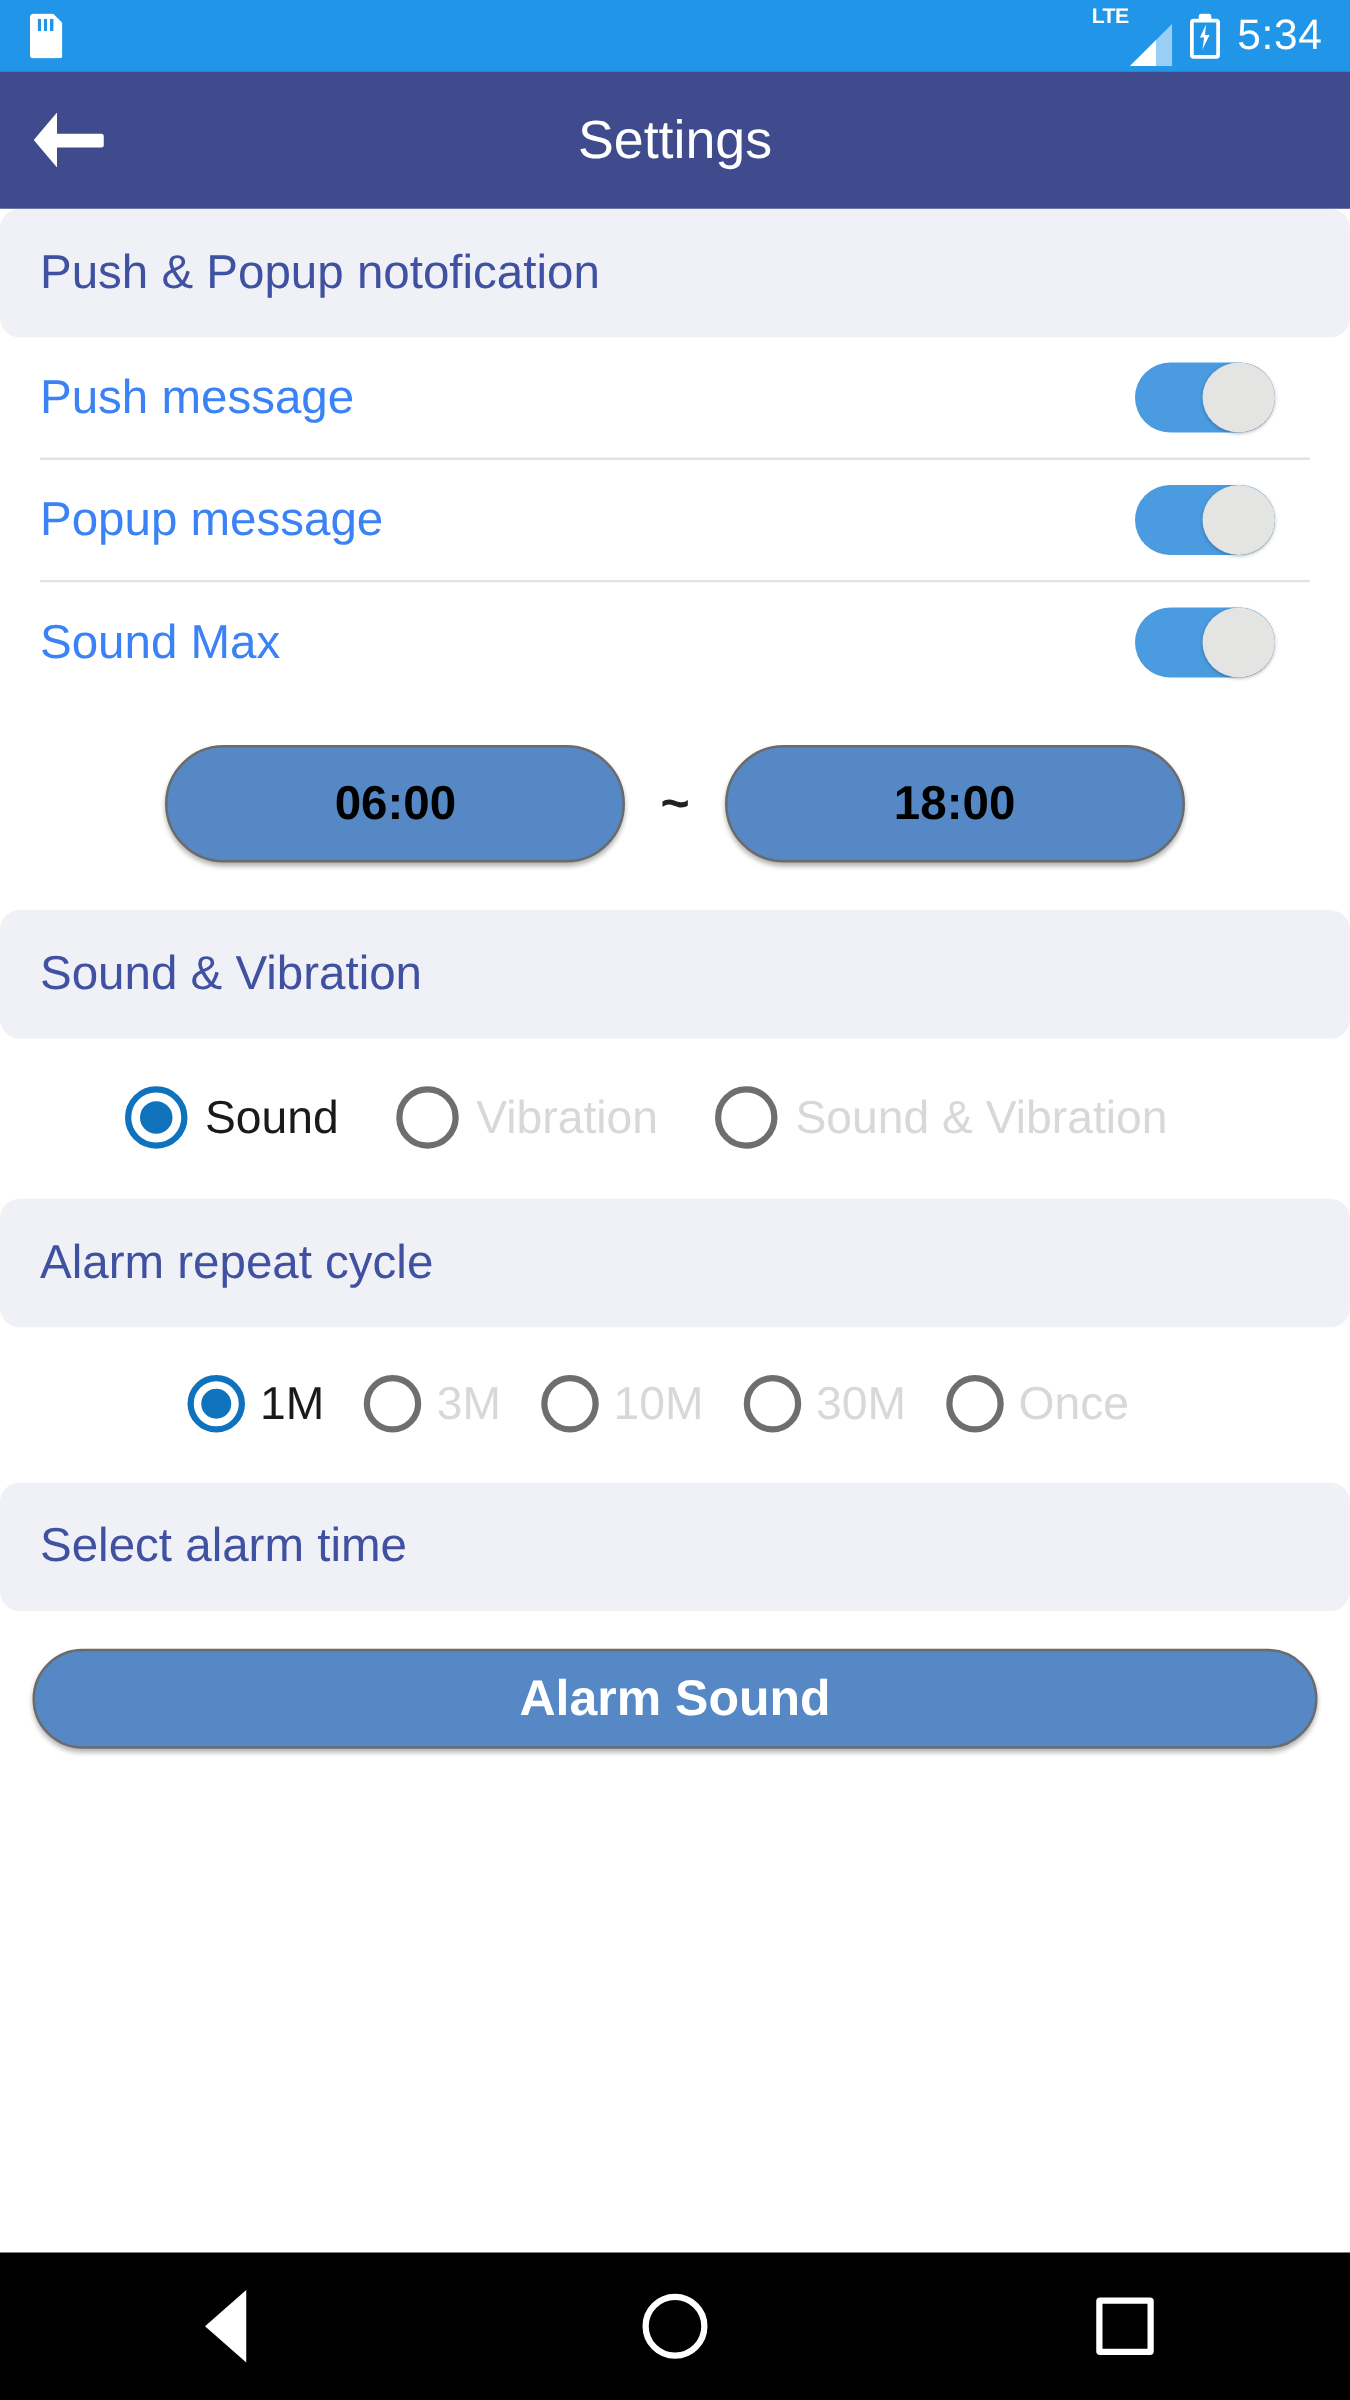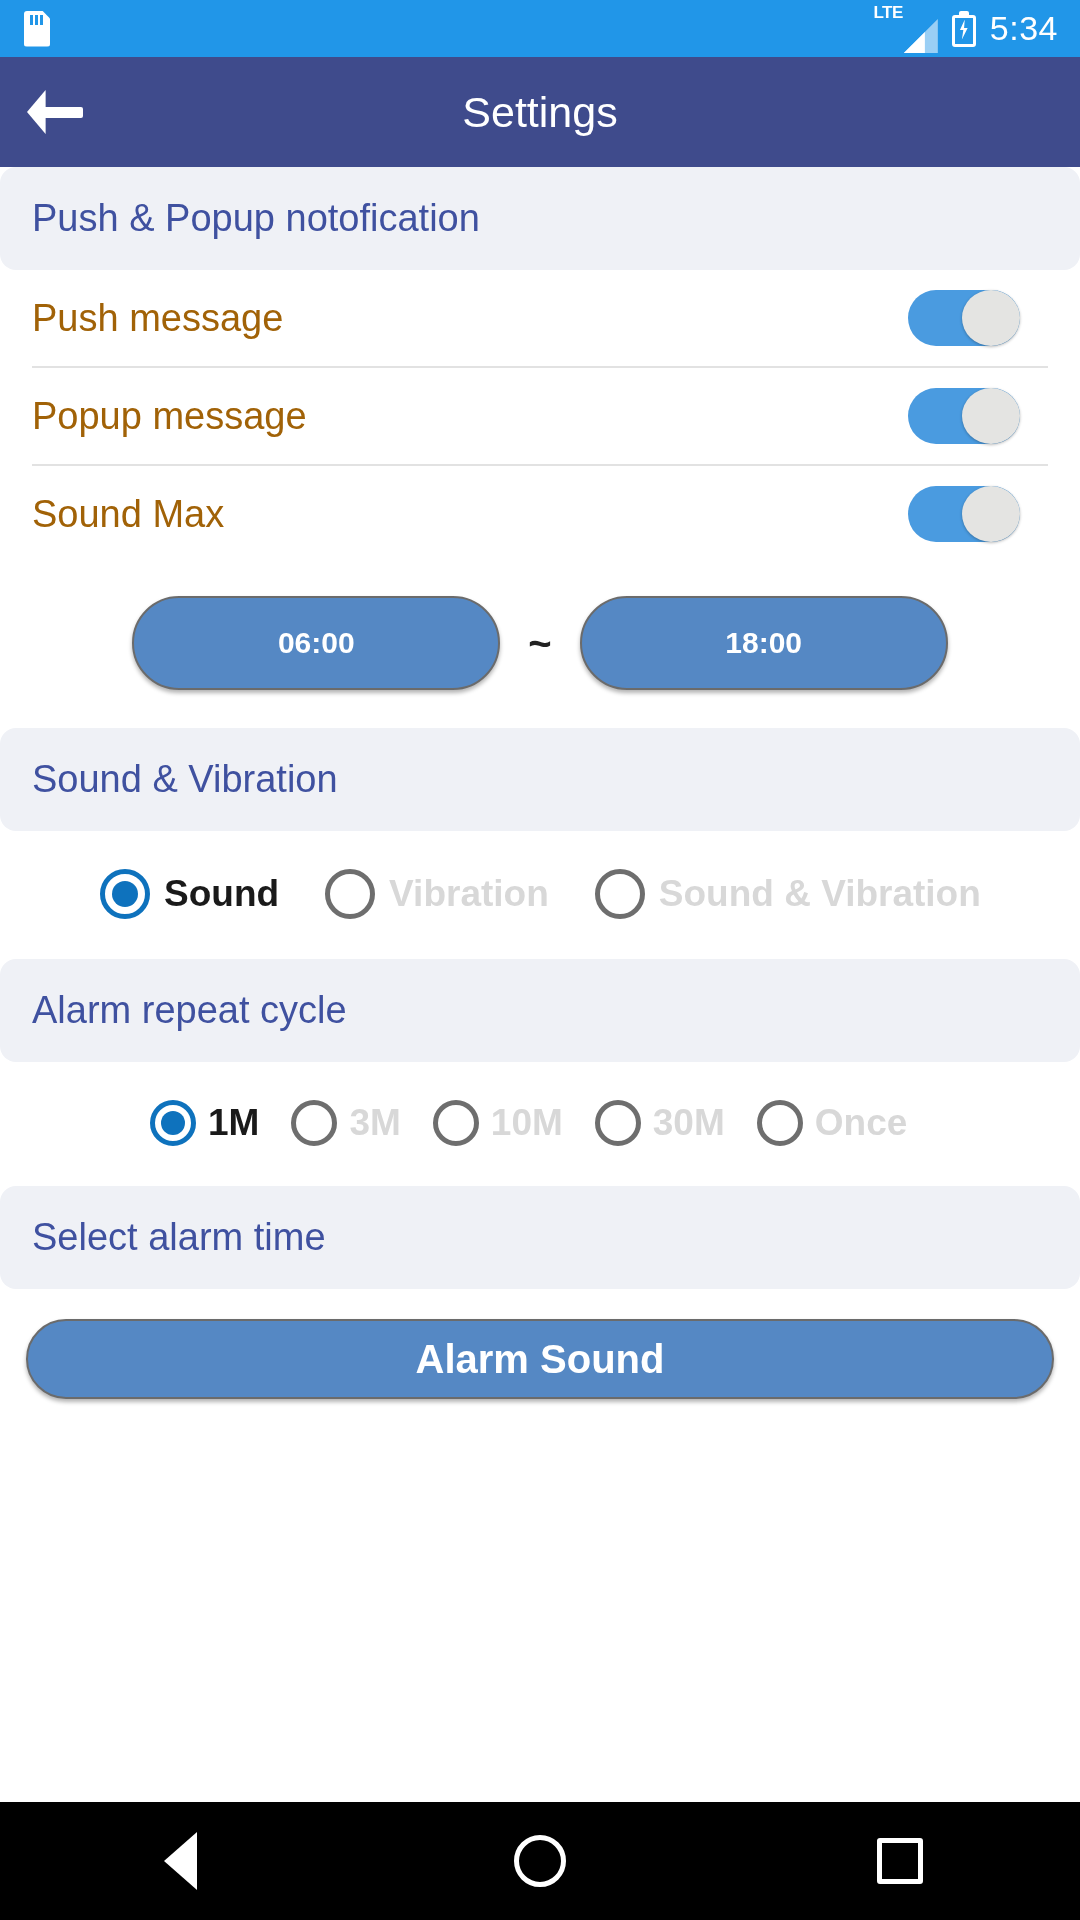--- a/index.html
+++ b/index.html
@@ -83,21 +83,21 @@
 
   .section-header {
     background:#EFF1F6; padding:30px 0 30px 32px;
     color:#3F51A0; font-size:38px; font-weight:400;border-radius:16px;
   }
 
   .toggle-row {
     height:96px; display:flex; align-items:center;
     padding:0 60px 0 32px; background:#fff;
   }
-  .toggle-label { color:#a16207; font-size:38px; font-weight:400; }
+  .toggle-label { color:#3b82f6; font-size:38px; font-weight:400; }
   .divider { height:2px; background:#E2E2E2; margin:0 32px; }
 
   .switch {
     margin-left:auto; position:relative; width:112px; height:56px; cursor:pointer;
   }
   .switch .track {
     position:absolute; inset:0; background:#4A9BE0; border-radius:28px;
   }
   .switch .thumb {
     position:absolute; right:0; top:0; width:58px; height:56px;
@@ -106,41 +106,41 @@
   }
 
   .time-row {
     display:flex; align-items:center; justify-content:center;
     padding:34px 0 38px 0; background:#fff; gap:28px;
   }
   .pill {
     width:368px; height:94px; background:#5588C4;
     border:2px solid #6B6B6B; border-radius:47px;
     display:flex; align-items:center; justify-content:center;
-    color:#ffffff; font-size:30px; font-weight:bold; cursor:pointer;
+    color:#000000; font-size:38px; font-weight:bold; cursor:pointer;
     box-shadow:0 3px 4px rgba(0,0,0,0.30);
   }
   .tilde { color:#222; font-size:40px; font-weight:bold; }
 
   .radio-row {
     display:flex; align-items:center; padding:38px 0 40px 100px;
     background:#fff; gap:0;
   }
   .radio-opt { display:flex; align-items:center; cursor:pointer; margin-right:46px; }
   .radio {
     width:50px; height:50px; border-radius:50%;
     border:5px solid #6E6E6E; position:relative; flex:0 0 auto;
   }
   .radio.on { border-color:#0E72BD; }
   .radio.on::after {
     content:""; position:absolute; left:50%; top:50%;
     width:26px; height:26px; margin:-13px 0 0 -13px;
     background:#0E72BD; border-radius:50%;
   }
-  .radio-label { margin-left:14px; font-size:37px; color:#D8D8D8; white-space:nowrap;font-weight:bold; }
+  .radio-label { margin-left:14px; font-size:37px; color:#D8D8D8; white-space:nowrap; }
   .radio-label.on { color:#1A1A1A; }
 
   .radio-row.compact { padding-left:150px; }
   .radio-row.compact .radio-opt { margin-right:32px; }
   .radio-row.compact .radio { width:46px; height:46px; border-width:5px; }
   .radio-row.compact .radio.on::after { width:24px; height:24px; margin:-12px 0 0 -12px; }
   .radio-row.compact .radio-label { font-size:37px; margin-left:12px; }
 
   .alarm-btn-wrap { padding:30px 26px 40px 26px; background:#fff; }
   .alarm-btn {

